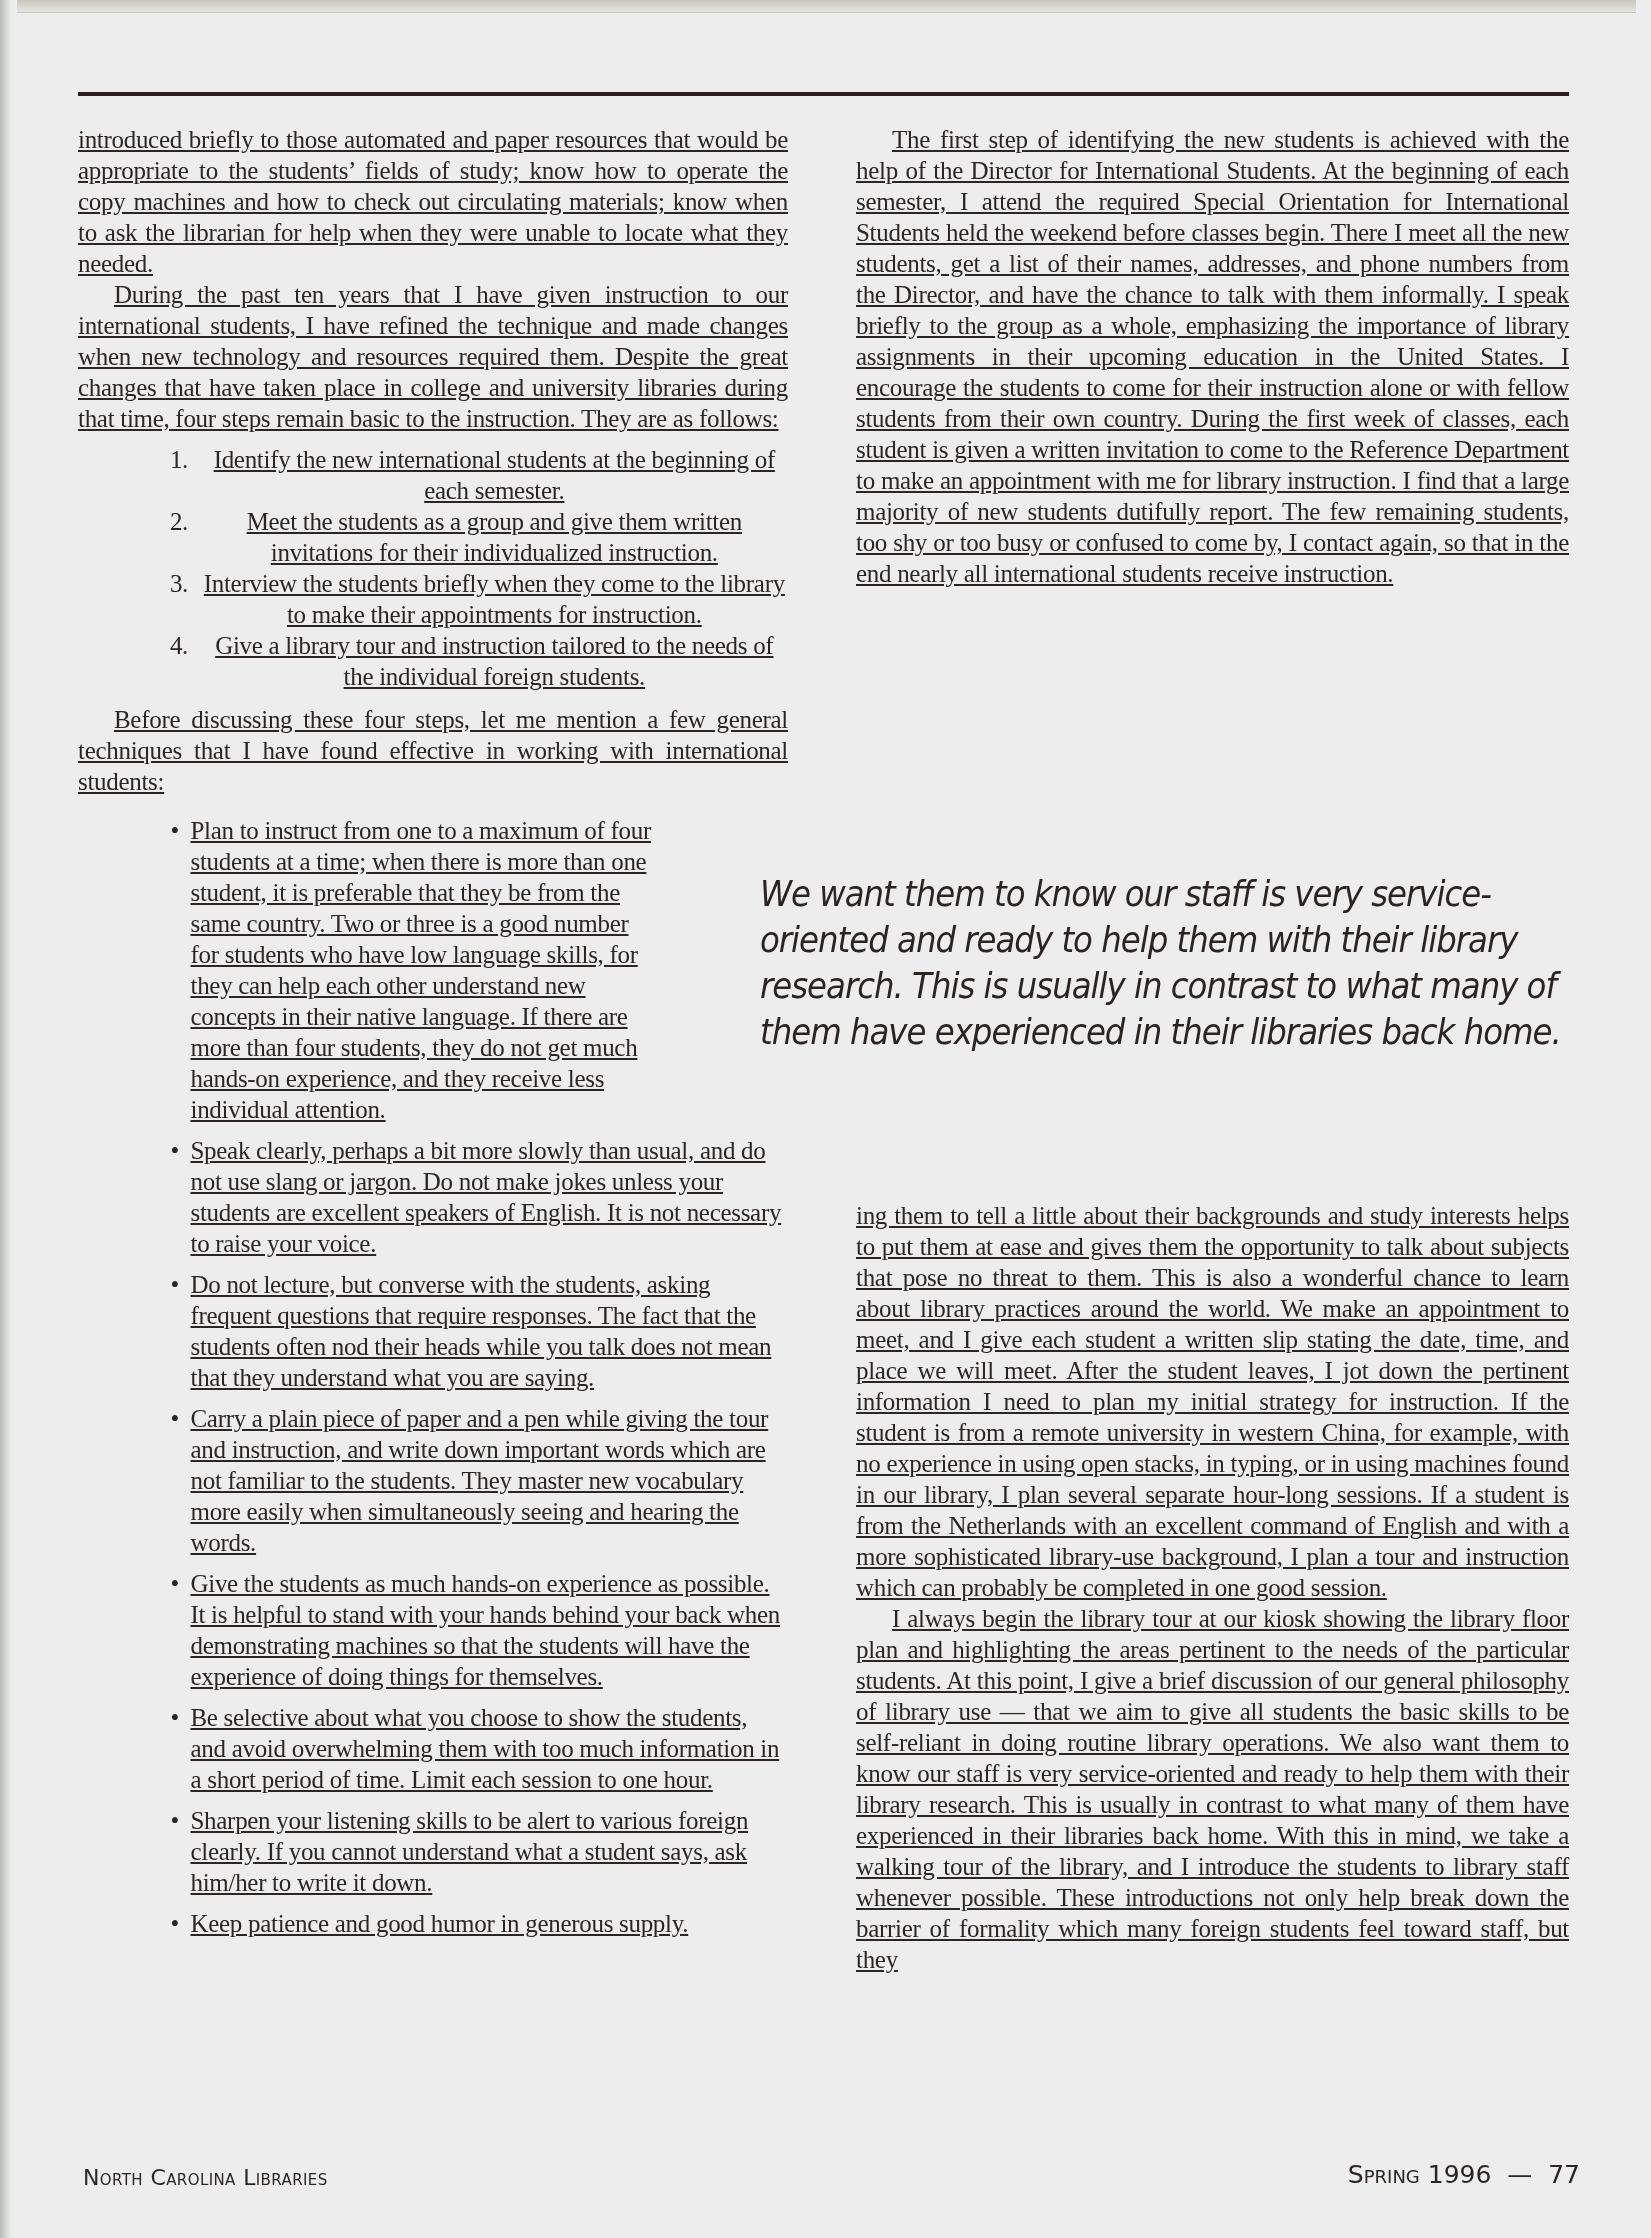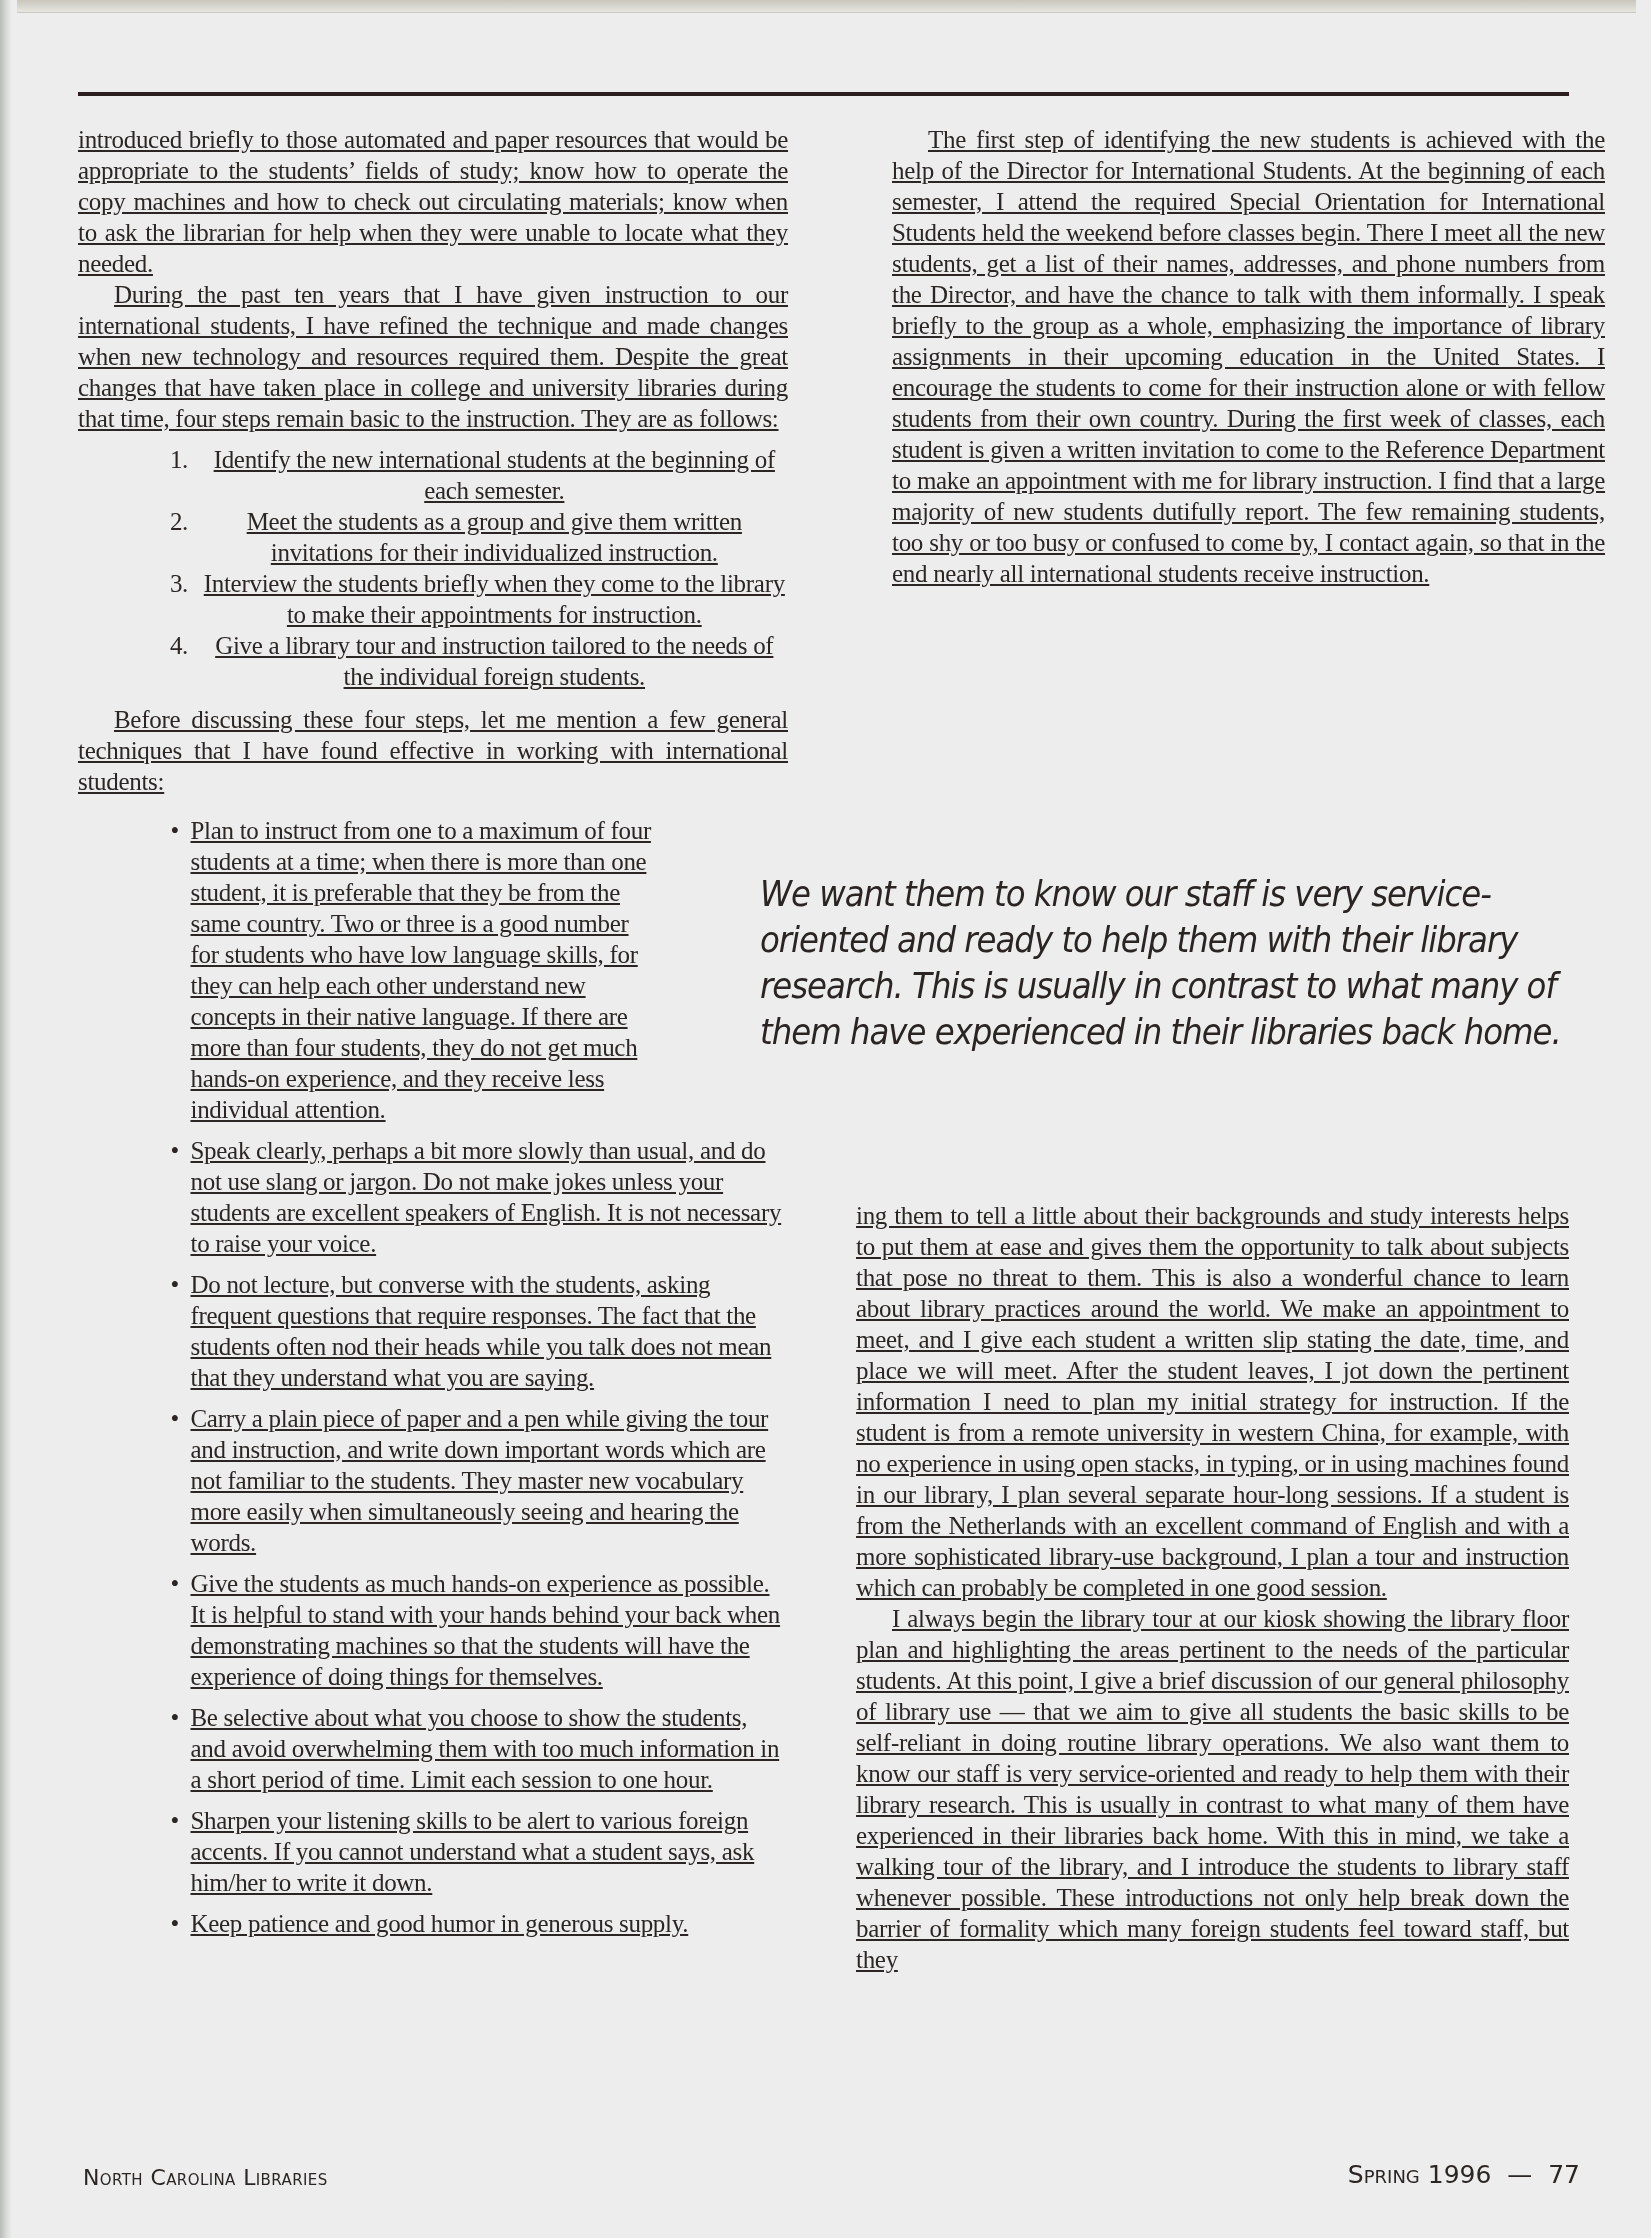--- a/index.html
+++ b/index.html
@@ -23,21 +23,21 @@
     background: #2a1e1e;
   }
   .col {
     position: absolute; top: 124px;
     font-size: 25px; line-height: 31px;
     text-align: justify; letter-spacing: -0.3px;
     font-stretch: condensed;
     text-decoration: underline;
   }
   .col-left { left: 78px; width: 710px; }
-  .col-right { left: 892px; width: 713px; }
+  .col-right { left: 856px; width: 713px; }
   p { margin: 0; }
   p.indent { text-indent: 36px; }
   ol.steps {
     margin: 10px 0 11.6px 0; padding: 0 0 0 116px;
     text-align: center;
   }
   ol.steps li { padding-left: 6.6px; }
   ul.tips {
     list-style: none; margin: 18px 0 0 0; padding: 0 0 0 91px;
     text-align: left;
@@ -84,21 +84,21 @@
     <li>Give a library tour and instruction tailored to the needs of the individual foreign students.</li>
   </ol>
   <p class="indent">Before discussing these four steps, let me mention a few general techniques that I have found effective in working with international students:</p>
   <ul class="tips">
     <li class="narrow"><span class="bullet">•</span><span>Plan to instruct from one to a maximum of four students at a time; when there is more than one student,  it is preferable that they be from the same country. Two or three is a good number for students who have low language skills, for they can help each other understand new concepts in their native language. If there are more than four students, they do not get much hands-on experience, and they receive less individual attention.</span></li>
     <li><span class="bullet">•</span><span>Speak clearly, perhaps a bit more slowly than usual, and do not use slang or jargon.  Do not make jokes unless your students are excellent speakers of English.  It is not necessary to raise your voice.</span></li>
     <li><span class="bullet">•</span><span>Do not lecture, but converse with the students, asking frequent questions that require responses. The fact that the students often nod their heads while you talk does not mean that they understand what you are saying.</span></li>
     <li><span class="bullet">•</span><span>Carry a plain piece of paper and a pen while giving the tour and instruction, and write down important words which are not familiar to the students. They master new vocabulary more easily when simultaneously seeing and hearing the words.</span></li>
     <li><span class="bullet">•</span><span>Give the students as much hands-on experience as possible.  It is helpful to stand with your hands behind your back when demonstrating machines so that the students will have the experience of doing things for themselves.</span></li>
     <li><span class="bullet">•</span><span>Be selective about what you choose to show the students, and avoid overwhelming them with too much information in a short period of time.  Limit each session to  one hour.</span></li>
-    <li><span class="bullet">•</span><span>Sharpen your listening skills to be alert to various foreign accents.  If you cannot understand what a student says, ask him/her to write it down.</span></li>
+    <li><span class="bullet">•</span><span>Sharpen your listening skills to be alert to various foreign clearly.  If you cannot understand what a student says, ask him/her to write it down.</span></li>
     <li><span class="bullet">•</span><span>Keep patience and good humor in generous supply.</span></li>
   </ul>
 </div>
 
 <div class="col col-right">
   <p class="indent">The first step of identifying the new students is achieved with the help of the Director for International Students.  At the beginning of each semester, I attend the required Special Orientation for International Students held the weekend before classes begin.  There I meet all the new students, get a list of their names, addresses, and phone numbers from the Director,  and have the chance to talk with them informally.  I speak briefly to the group as a whole, emphasizing the importance of library assignments in their upcoming education in the United States.  I encourage the students to come for their instruction alone or with fellow students from their own country.  During the first week of classes, each student is given a written invitation to come to the Reference Department to make an appointment with me for library instruction.  I find that a large majority of new students dutifully report.  The few remaining students, too shy or too busy or confused to come by, I contact again, so that in the end nearly all international students receive instruction.</p>
 </div>
 
 <div class="pullquote">We  want them to know our staff is very service-oriented and ready to help them with their library research. This is usually in contrast to what many of them have experienced in their libraries back home.</div>
 

